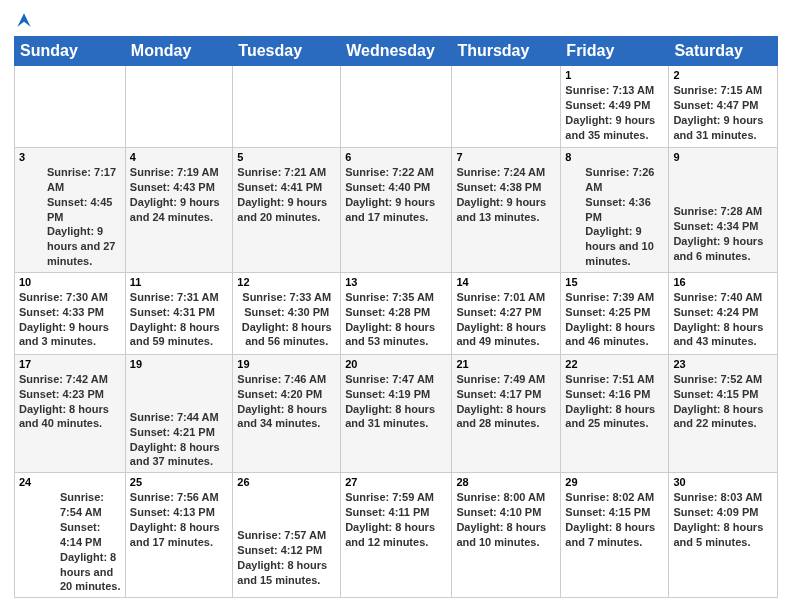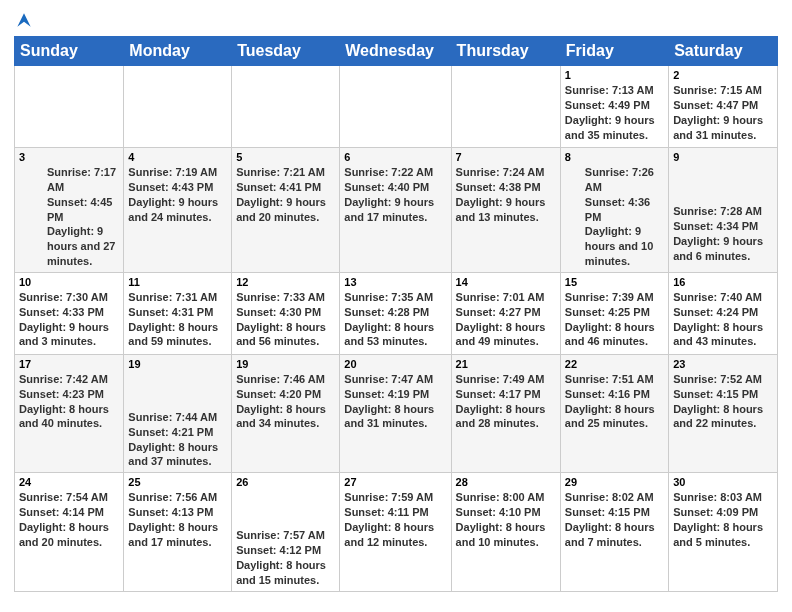--- a/index.html
+++ b/index.html
@@ -194,21 +194,21 @@
 Daylight: 9 hours and 3 minutes.</div>
           </td>
           <td>
             <div class="day-num">11</div>
             <div class="day-info" style="white-space: pre-line;">Sunrise: 7:31 AM
 Sunset: 4:31 PM
 Daylight: 8 hours and 59 minutes.</div>
           </td>
           <td>
             <div class="day-num">12</div>
-            <div class="day-info" style="white-space: pre-line;">Sunrise: 7:33 AM
+            <div class="day-info" style="white-space: pre-line; text-align: center;">Sunrise: 7:33 AM
 Sunset: 4:30 PM
 Daylight: 8 hours and 56 minutes.</div>
           </td>
           <td>
             <div class="day-num">13</div>
             <div class="day-info" style="white-space: pre-line;">Sunrise: 7:35 AM
 Sunset: 4:28 PM
 Daylight: 8 hours and 53 minutes.</div>
           </td>
           <td>
@@ -270,21 +270,21 @@
           <td>
             <div class="day-num">23</div>
             <div class="day-info" style="white-space: pre-line;">Sunrise: 7:52 AM
 Sunset: 4:15 PM
 Daylight: 8 hours and 22 minutes.</div>
           </td>
         </tr>
         <tr>
           <td>
             <div class="day-num">24</div>
-            <div class="day-info" style="white-space: pre-line;">Sunrise: 7:54 AM
+            <div class="day-info" style="white-space: pre-line; margin-left: 41px;">Sunrise: 7:54 AM
 Sunset: 4:14 PM
 Daylight: 8 hours and 20 minutes.</div>
           </td>
           <td>
             <div class="day-num">25</div>
             <div class="day-info" style="white-space: pre-line;">Sunrise: 7:56 AM
 Sunset: 4:13 PM
 Daylight: 8 hours and 17 minutes.</div>
           </td>
           <td>

